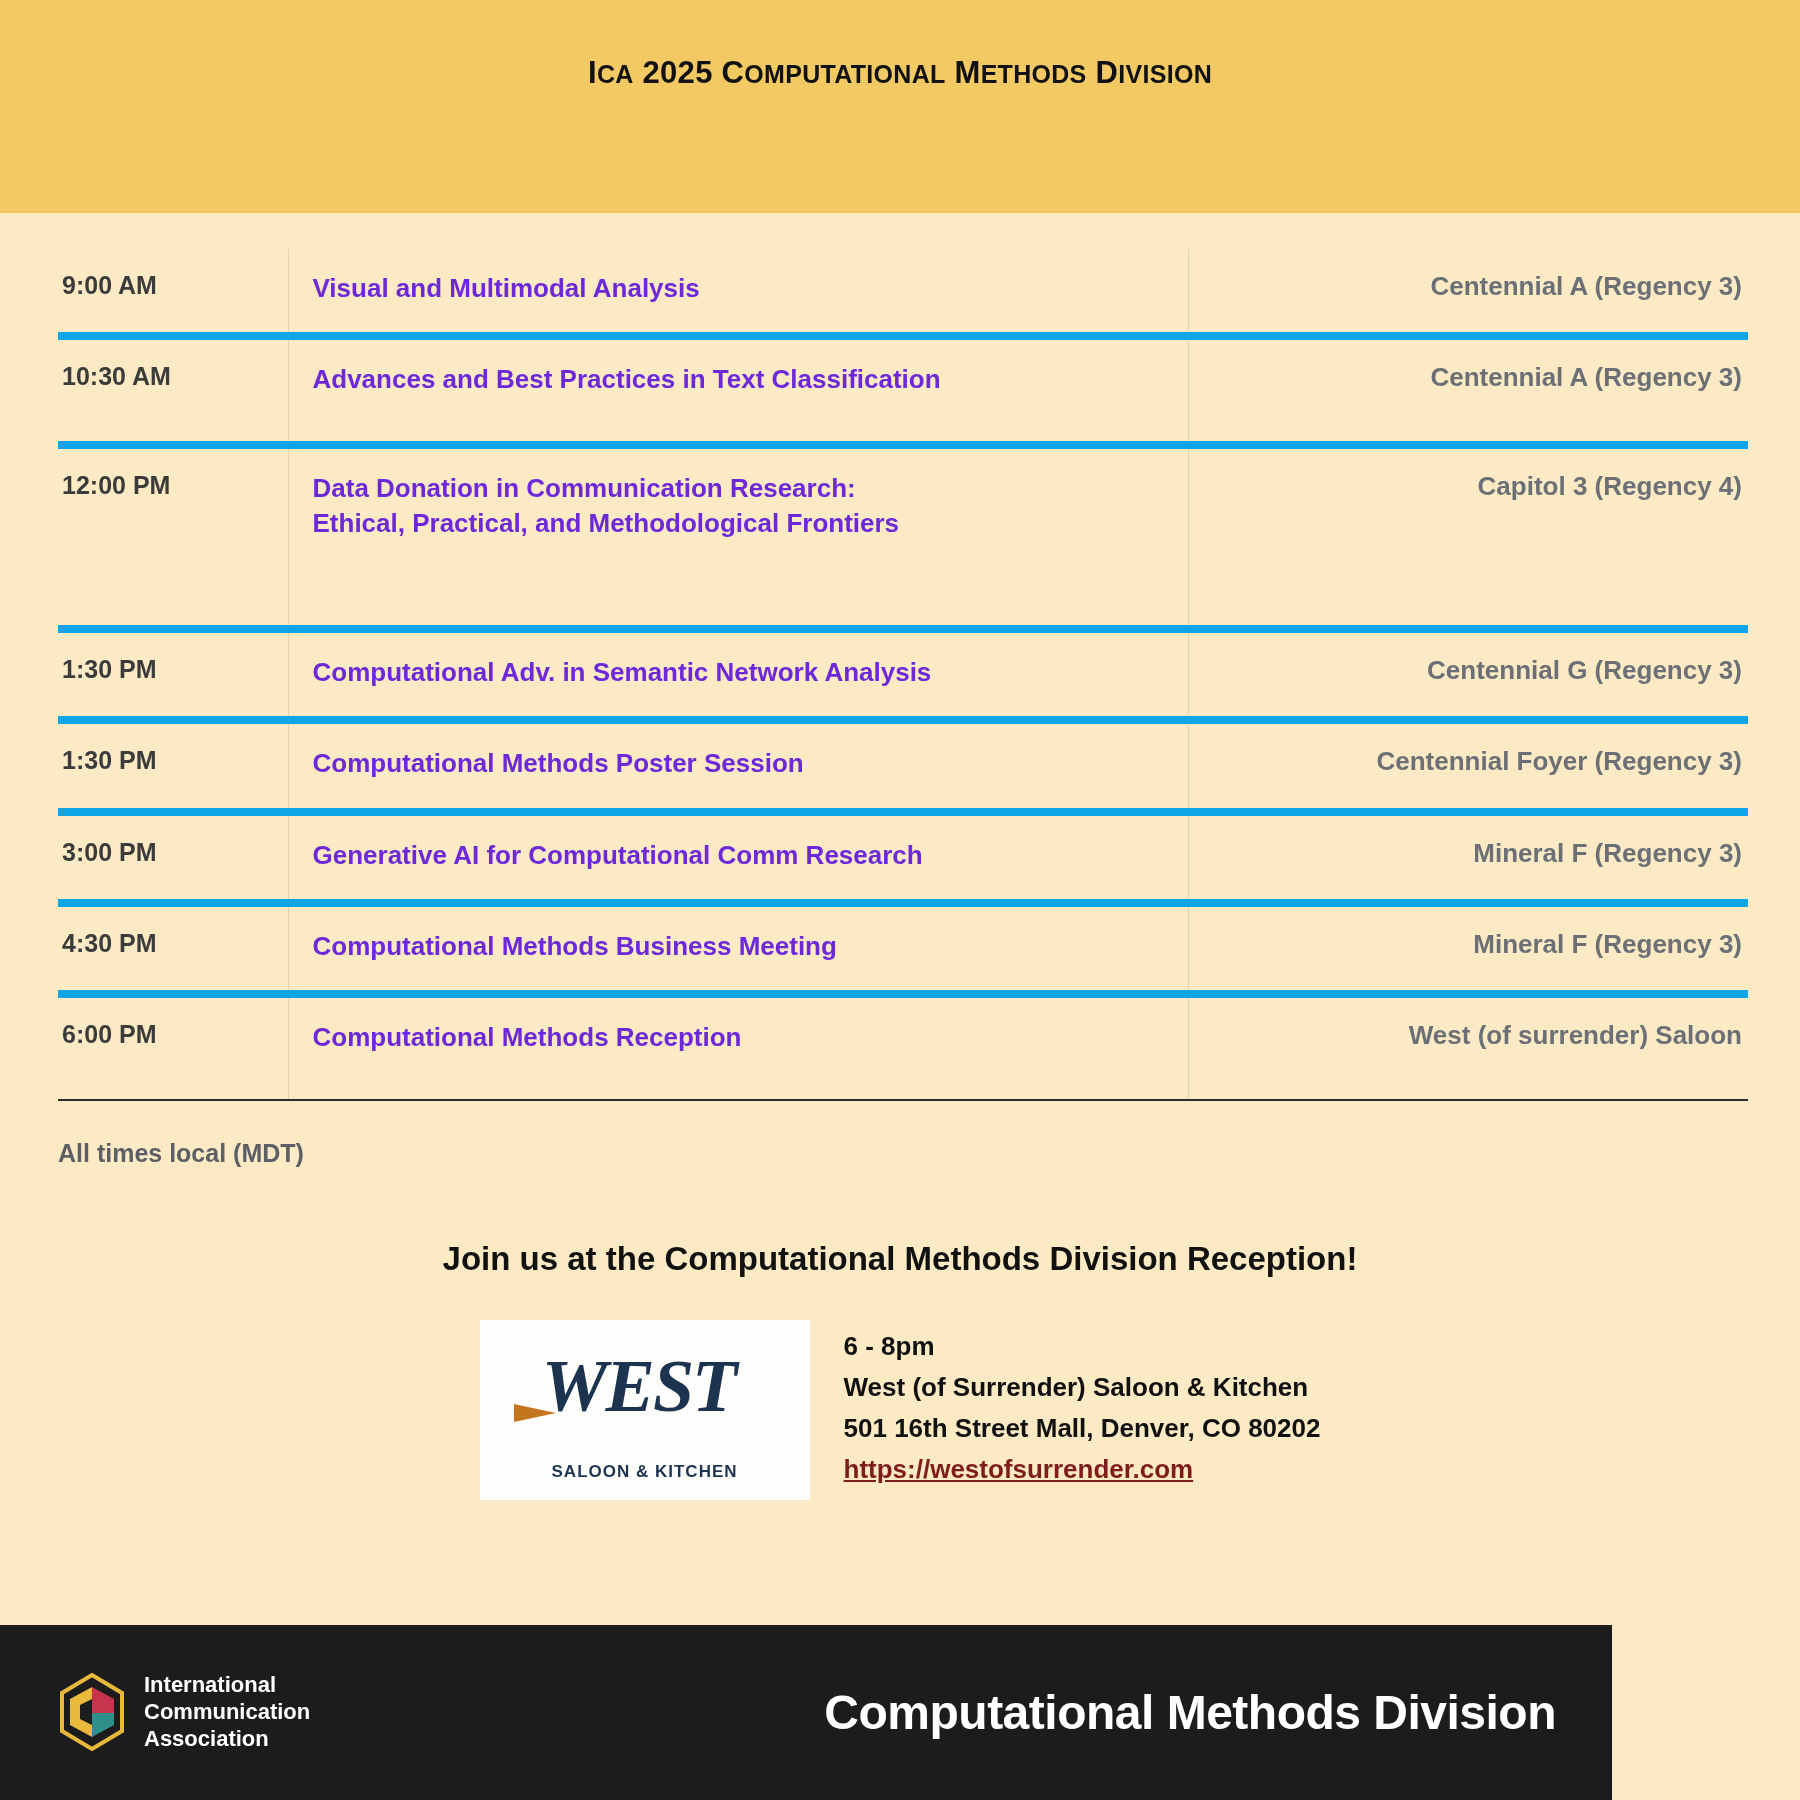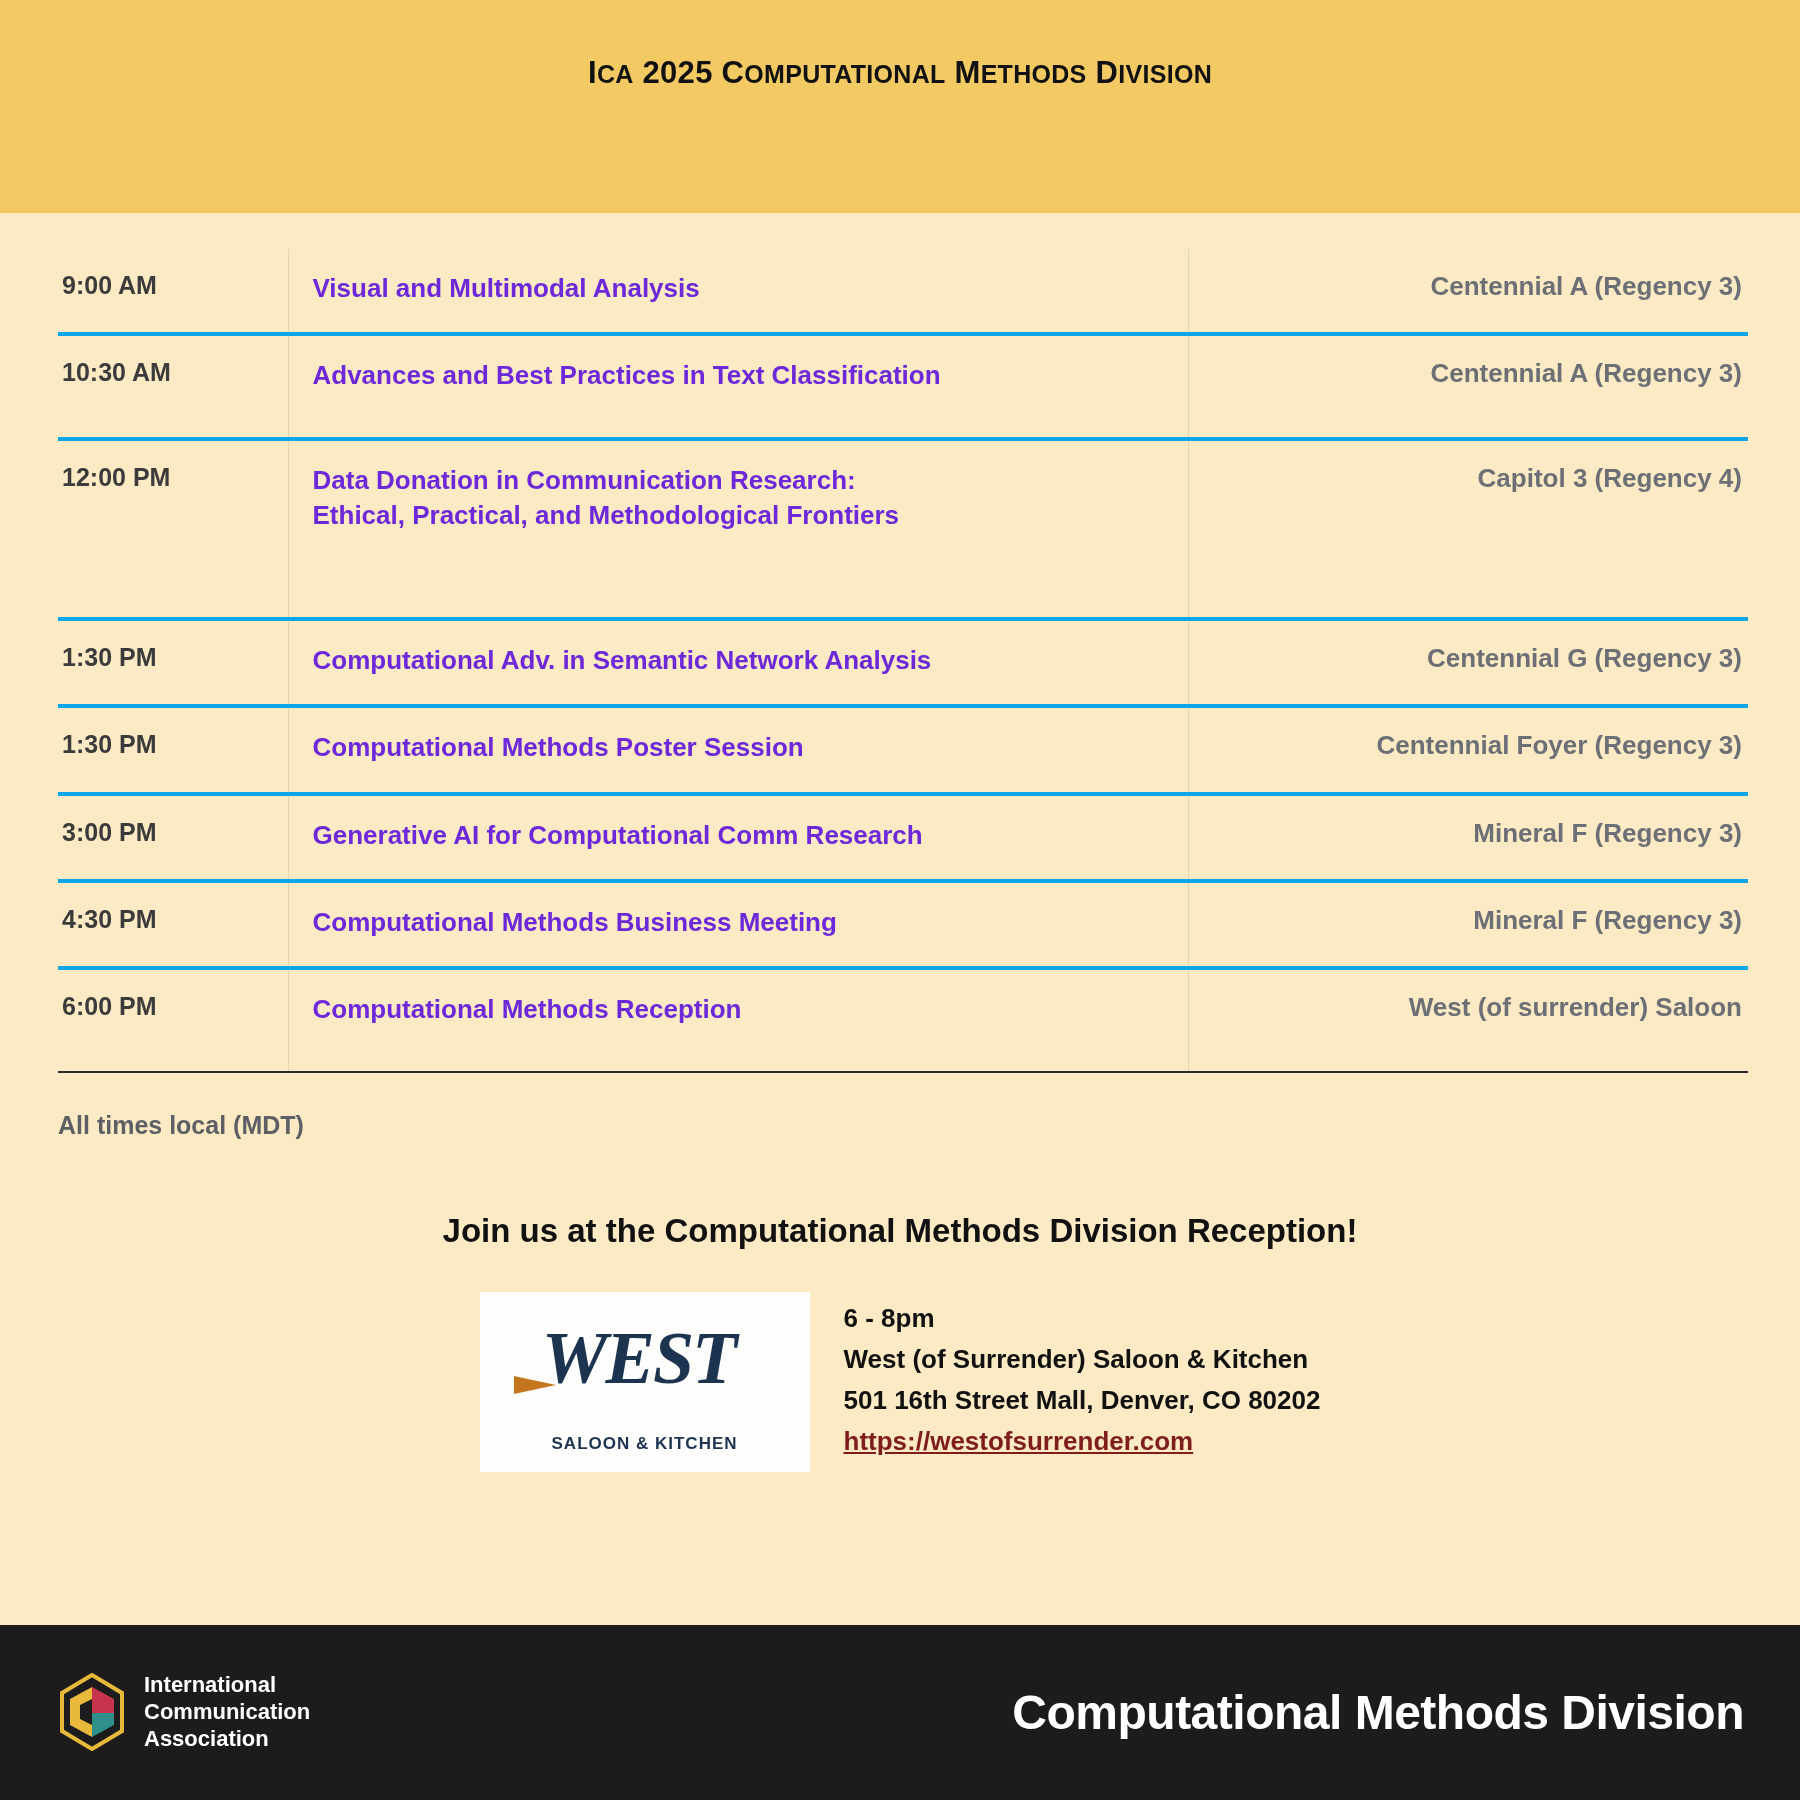--- a/index.html
+++ b/index.html
@@ -38,21 +38,21 @@
     font-weight: bold;
     color: #111;
   }
 
   
   .schedule {
     margin: 36px 58px 0 58px;
     width: 1690px;
     border-collapse: collapse;
   }
-  .schedule tr { border-bottom: 4px solid #0ea5e9; }
+  .schedule tr { border-bottom: 8px solid #0ea5e9; }
   .schedule tr:last-child { border-bottom: 2px solid #2b2b2b; }
   .schedule td {
     vertical-align: top;
     padding: 22px 0 26px 0;
   }
   .col-time {
     width: 230px;
     font-size: 25px;
     font-weight: bold;
     color: #3b3b3b;
@@ -141,21 +141,21 @@
     color: #111;
     line-height: 1.58;
     padding-top: 6px;
   }
   .reception-link { color: #7f1d1d; text-decoration: underline; }
 
   
   .footer {
     position: absolute;
     left: 0; bottom: 0;
-    width: 1800px;
+    width: 1612px;
     height: 175px;
     background: #1c1c1c;
     display: flex;
     align-items: center;
   }
   .ica-logo {
     margin-left: 58px;
     display: flex;
     align-items: center;
     gap: 18px;

